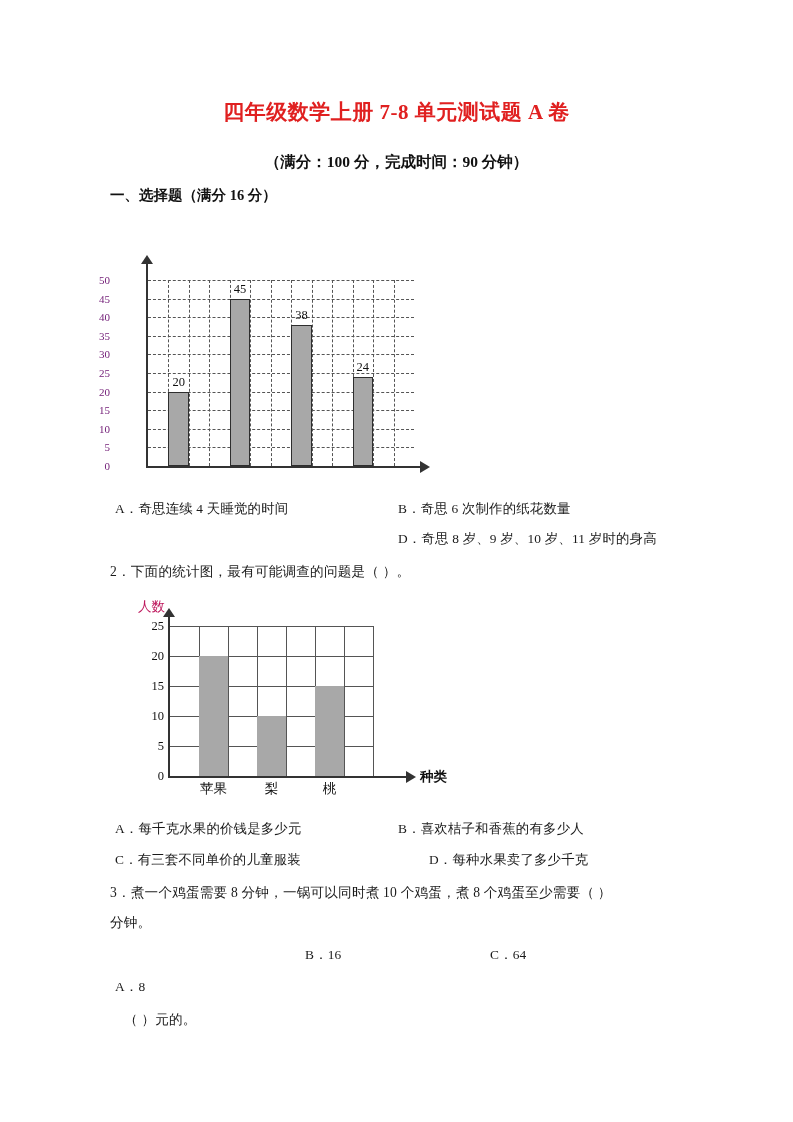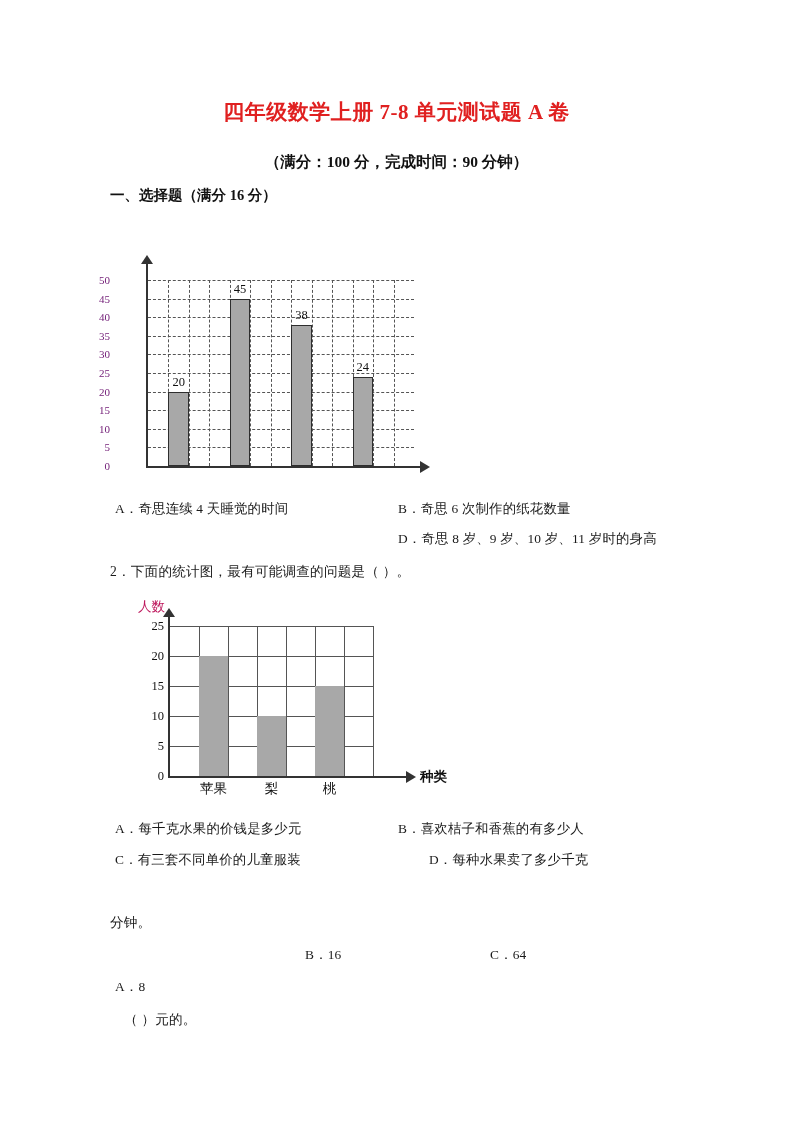--- a/index.html
+++ b/index.html
@@ -373,20 +373,21 @@
       <div class="cat-label" style="left: 85.5px;">苹果</div>
       <div class="cat-label" style="left: 143.5px;">梨</div>
       <div class="cat-label" style="left: 201.5px;">桃</div>
     </div>
 
   <div class="opt" style="left:115px; top:820px;">A．每千克水果的价钱是多少元</div>
   <div class="opt" style="left:398px; top:820px;">B．喜欢桔子和香蕉的有多少人</div>
   <div class="opt" style="left:115px; top:851px;">C．有三套不同单价的儿童服装</div>
   <div class="opt" style="left:398px; top:851px;margin-left:31px;">D．每种水果卖了多少千克</div>
 
+  <div class="q-line" style="top:884px;">3．煮一个鸡蛋需要 8 分钟，一锅可以同时煮 10 个鸡蛋，煮 8 个鸡蛋至少需要（           ）</div>
   <div class="q-line" style="top:914px;">分钟。</div>
   <div class="opt" style="left:115px; top:946px;margin-top:32px;">A．8</div>
   <div class="opt" style="left:305px; top:946px;">B．16</div>
   <div class="opt" style="left:490px; top:946px;">C．64</div>
 
   <div class="q-indent" style="top:1011px;">（           ）元的。</div>
 
 </div>
 
 </body></html>

